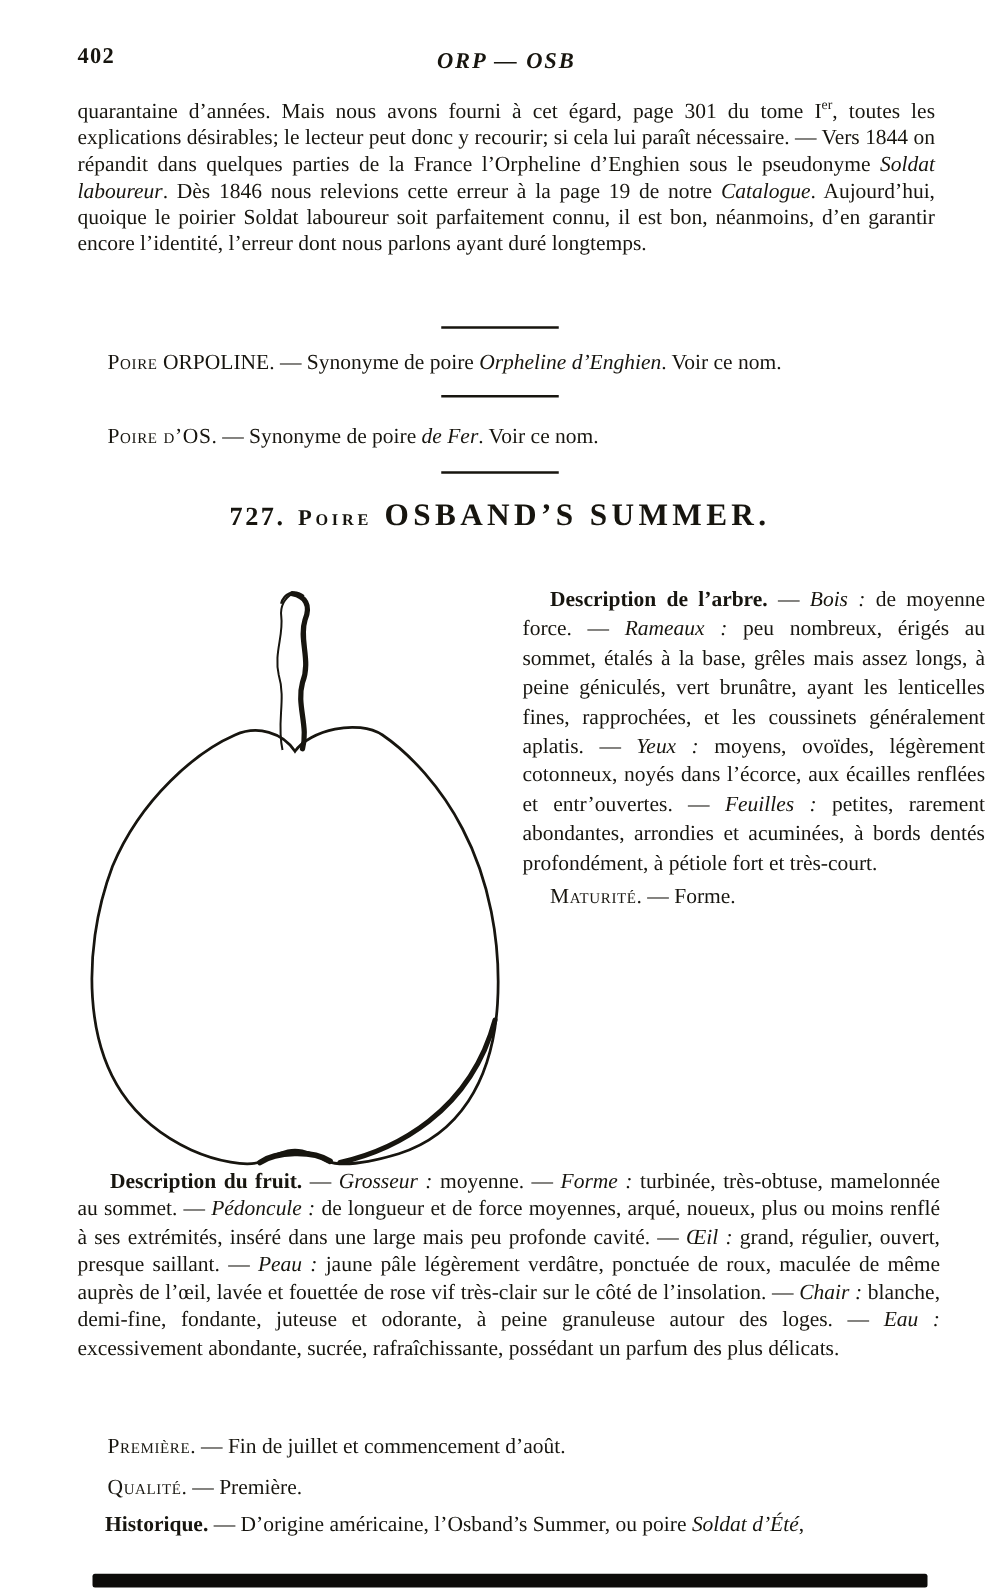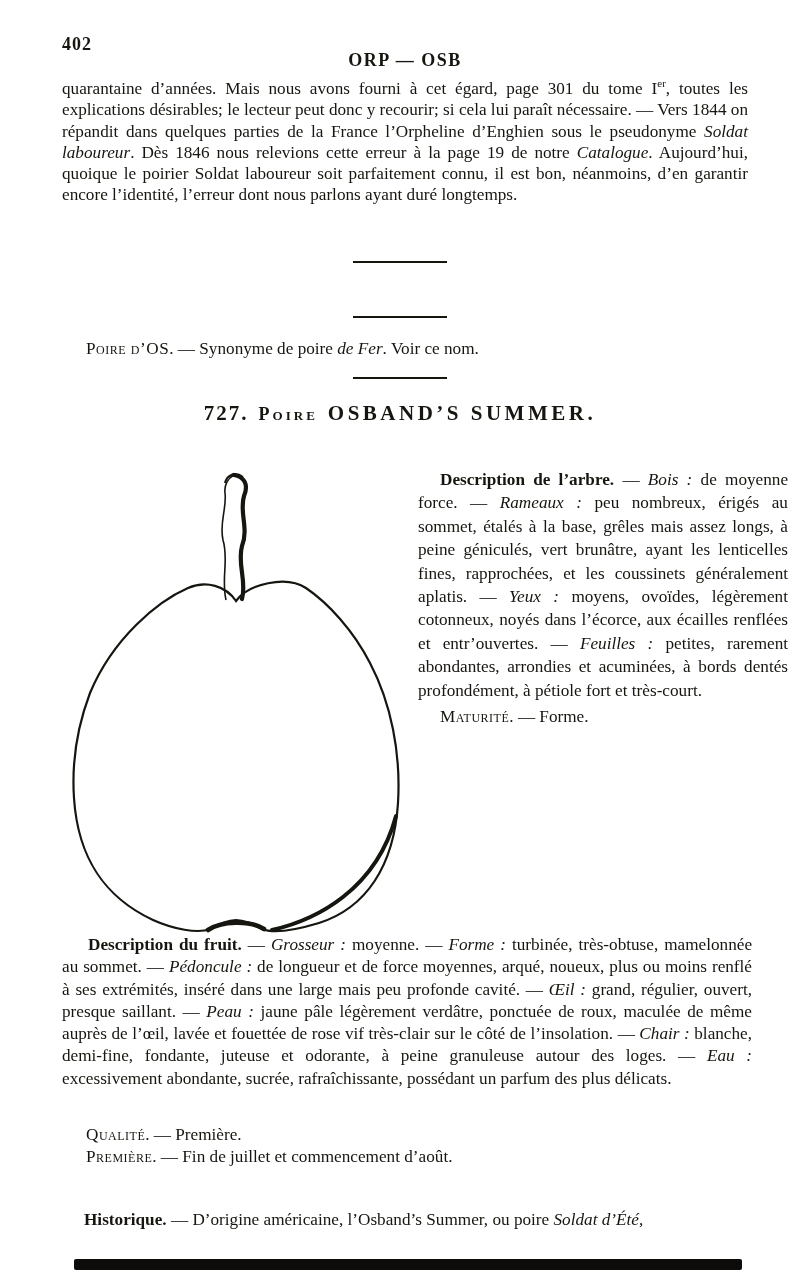--- a/index.html
+++ b/index.html
@@ -13,75 +13,76 @@
     overflow:hidden;
     -webkit-font-smoothing:antialiased;
   }
   .b  { font-weight:bold; }
   .i  { font-style:italic; }
   .sc { font-variant:small-caps; letter-spacing:0.5px; }
   .sup{ vertical-align:super; font-size:11px; line-height:0; }
 
   .running-header { position:absolute; top:34px; left:62px; right:52px; height:24px; }
   .page-number { position:absolute; left:0; top:0; font-size:18px; font-weight:bold; letter-spacing:1px; }
-  .running-title { position:absolute; left:50%; transform:translateX(-50%); top:16px;
-    font-size:18px; font-weight:bold; letter-spacing:1.5px; white-space:nowrap; }
+  .running-title { position:absolute; left:50%; transform:translateX(-50%); top:4px;
+    font-size:18px; font-weight:bold; letter-spacing:1.5px; white-space:nowrap;font-style:italic; }
 
   .para { text-align:justify; }
   .intro-para { position:absolute; top:78px; left:62px; right:52px;
     font-size:17.2px; line-height:21.3px; }
 
   .rule { position:absolute; left:50%; transform:translateX(-50%);
     width:94px; height:2px; background:var(--ink); }
   .rule1 { top:261px; }
   .rule2 { top:316px; }
   .rule3 { top:377px; }
 
   .entry { position:absolute; left:62px; right:52px; font-size:17.2px; line-height:21px; text-indent:24px; }
   .entry1 { top:279px; }
   .entry2 { top:338px; }
 
   .article-heading { position:absolute; top:399px; left:0; width:100%;
     text-align:center; white-space:nowrap; }
   .article-number { font-size:21px; font-weight:bold; letter-spacing:2px; margin-right:10px; }
   .article-prefix { font-size:18px; font-weight:bold; font-variant:small-caps; letter-spacing:3px; margin-right:10px; }
-  .article-name { font-size:21px; font-weight:bold; letter-spacing:3.5px; }
+  .article-name { font-size:25px; font-weight:bold; letter-spacing:3.5px; }
 
   .columns { position:absolute; top:468px; left:58px; right:12px; display:flex; }
   .pear-figure { flex:none; width:352px; height:470px; }
   .pear-figure svg { display:block; }
   .right-col { flex:1; padding-left:8px; font-size:17.2px; line-height:23.4px; text-align:justify; }
   .right-col p { text-indent:22px; }
   .right-col p + p { margin-top:3px; }
 
   .fruit-para { position:absolute; top:934px; left:62px; right:48px;
     font-size:17.2px; line-height:22.3px; text-indent:26px; }
 
   .single-line { position:absolute; left:62px; right:48px;
     font-size:17.2px; line-height:21px; text-indent:24px; }
   .maturity-line { top:1146px; }
-  .quality-line  { top:1124px; }
+  .quality-line  { top:1179px; }
   .history-para  { top:1209px; text-indent:22px; }
 
   .scan-bar { position:absolute; top:1259px; left:74px; width:668px; height:11px;
     background:#0d0c0a; border-radius:2px; }
 </style>
 </head>
 <body>
 
 <div class="page">
 
   <div class="running-header">
     <span class="page-number">402</span>
     <span class="running-title">ORP — OSB</span>
   </div>
 
   <p class="para intro-para"><span>quarantaine d’années. Mais nous avons fourni à cet égard, page 301 du tome I</span><span class="sup">er</span><span>, toutes les explications désirables; le lecteur peut donc y recourir; si cela lui paraît nécessaire. — Vers 1844 on répandit dans quelques parties de la France l’Orpheline d’Enghien sous le pseudonyme </span><span class="i">Soldat laboureur</span><span>. Dès 1846 nous relevions cette erreur à la page 19 de notre </span><span class="i">Catalogue</span><span>. Aujourd’hui, quoique le poirier Soldat laboureur soit parfaitement connu, il est bon, néanmoins, d’en garantir encore l’identité, l’erreur dont nous parlons ayant duré longtemps.</span></p>
 
   <div class="rule rule1"></div>
+  <p class="entry entry1"><span class="sc">Poire</span><span> ORPOLINE. — Synonyme de poire </span><span class="i">Orpheline d’Enghien</span><span>. Voir ce nom.</span></p>
   <div class="rule rule2"></div>
   <p class="entry entry2"><span class="sc">Poire d’OS</span><span>. — Synonyme de poire </span><span class="i">de Fer</span><span>. Voir ce nom.</span></p>
   <div class="rule rule3"></div>
 
   <h2 class="article-heading">
     <span class="article-number">727.</span><span class="article-prefix">Poire</span><span class="article-name">OSBAND’S SUMMER.</span>
   </h2>
 
   <div class="columns">
     <figure class="pear-figure">

